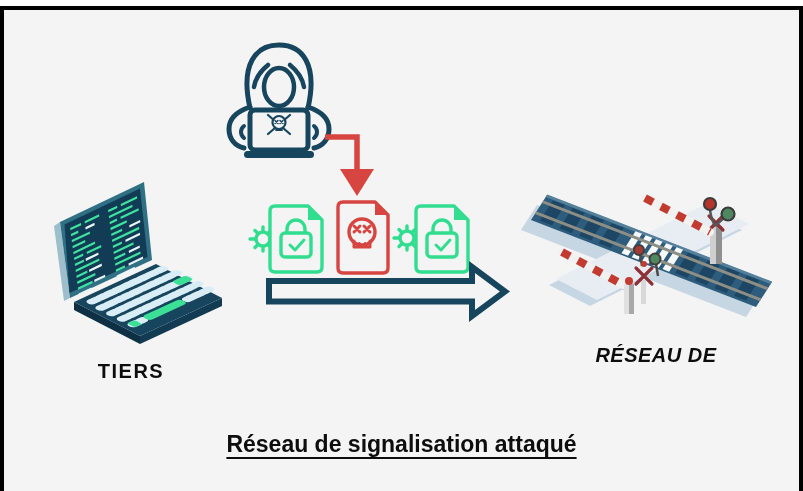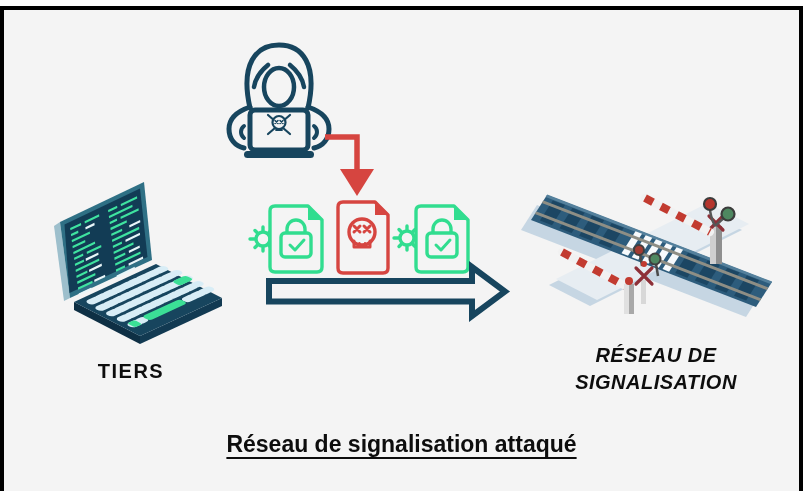--- a/index.html
+++ b/index.html
@@ -206,18 +206,17 @@
       <rect x="625" y="274" width="5" height="30" fill="#a8a8a8"></rect>
       <circle cx="625" cy="271" r="4" fill="#c23b30"></circle>
     </g>
   </g>
 </svg>
 
   <div class="label label-tiers">TIERS</div>
 
   <div class="label label-network">
     <div>RÉSEAU DE</div>
-    <div>SIGNALISATION</div>
   </div>
 
   <div class="label caption">Réseau de signalisation attaqué</div>
 
 </div>
 
 </body></html>

